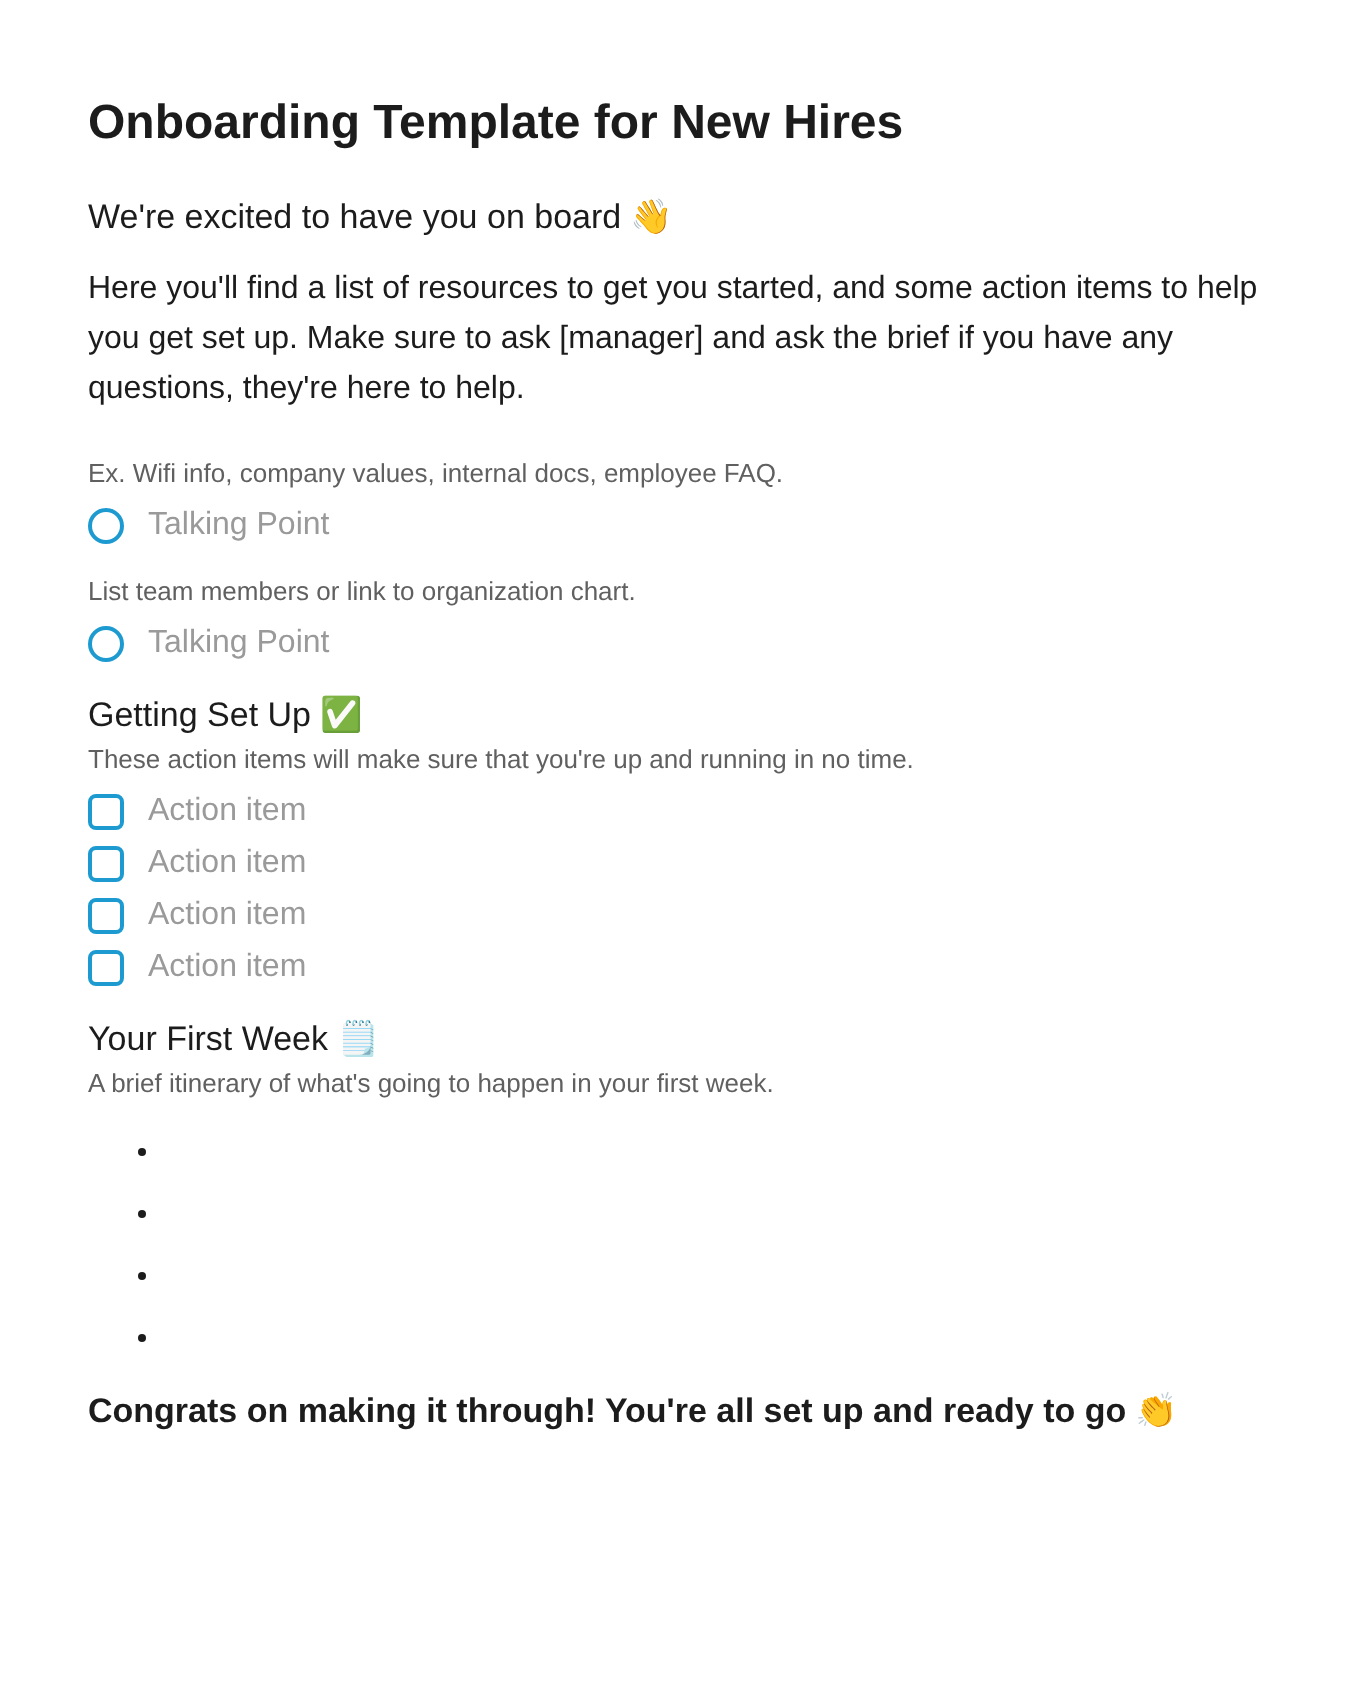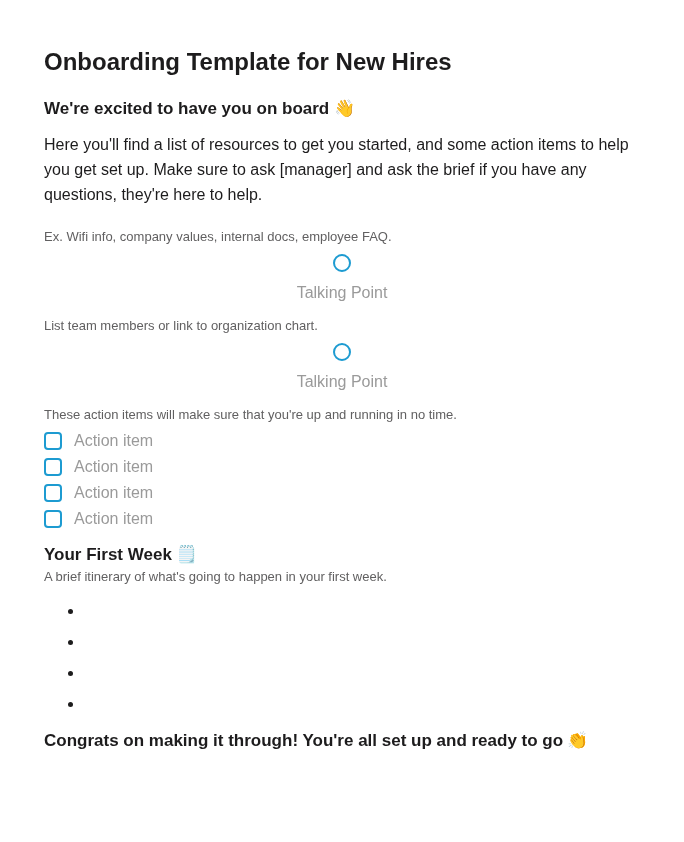--- a/index.html
+++ b/index.html
@@ -10,21 +10,21 @@
     padding: 48px 44px 44px 44px;
     color: #1d1c1d;
   }
   h1 {
     font-size: 24px;
     font-weight: 700;
     margin-bottom: 22px;
   }
   h2 {
     font-size: 17px;
-    font-weight: 700;
+    font-weight: 400;
     margin-bottom: 0;
   }
   .intro {
     font-size: 16px;
     line-height: 1.55;
     margin-top: 14px;
     margin-bottom: 22px;
     color: #1d1c1d;
   }
   .section {
@@ -71,21 +71,21 @@
     color: #1d1c1d;
     margin-bottom: 14px;
     min-height: 14px;
   }
   .congrats {
     font-size: 17px;
     font-weight: 700;
     margin-top: 14px;
   }
   .section + .section { margin-top: 10px; }
-  .tp-row-last { margin-bottom: 14px; flex-direction: column; }
+  .tp-row-last { margin-bottom: 14px; }
   .ai-block { margin-top: 10px; margin-bottom: 12px; }
 </style>
 </head>
 <body>
 
 <h1>Onboarding Template for New Hires</h1>
 
 <h2>We're excited to have you on board 👋</h2>
 
 <p class="intro">Here you'll find a list of resources to get you started, and some action items to help you get set up. Make sure to ask [manager] and ask the brief if you have any questions, they're here to help.</p>
@@ -100,20 +100,21 @@
 
 <div class="section">
   <div class="section-sub">List team members or link to organization chart.</div>
   <div class="talking-point tp-row-last">
     <span class="tp-circle"></span>
     <span class="placeholder">Talking Point</span>
   </div>
 </div>
 
 <div class="section">
+  <h2>Getting Set Up ✅</h2>
   <div class="section-sub">These action items will make sure that you're up and running in no time.</div>
   <div class="ai-block">
     <div class="action-item">
       <span class="ai-box"></span>
       <span class="placeholder">Action item</span>
     </div>
     <div class="action-item">
       <span class="ai-box"></span>
       <span class="placeholder">Action item</span>
     </div>

